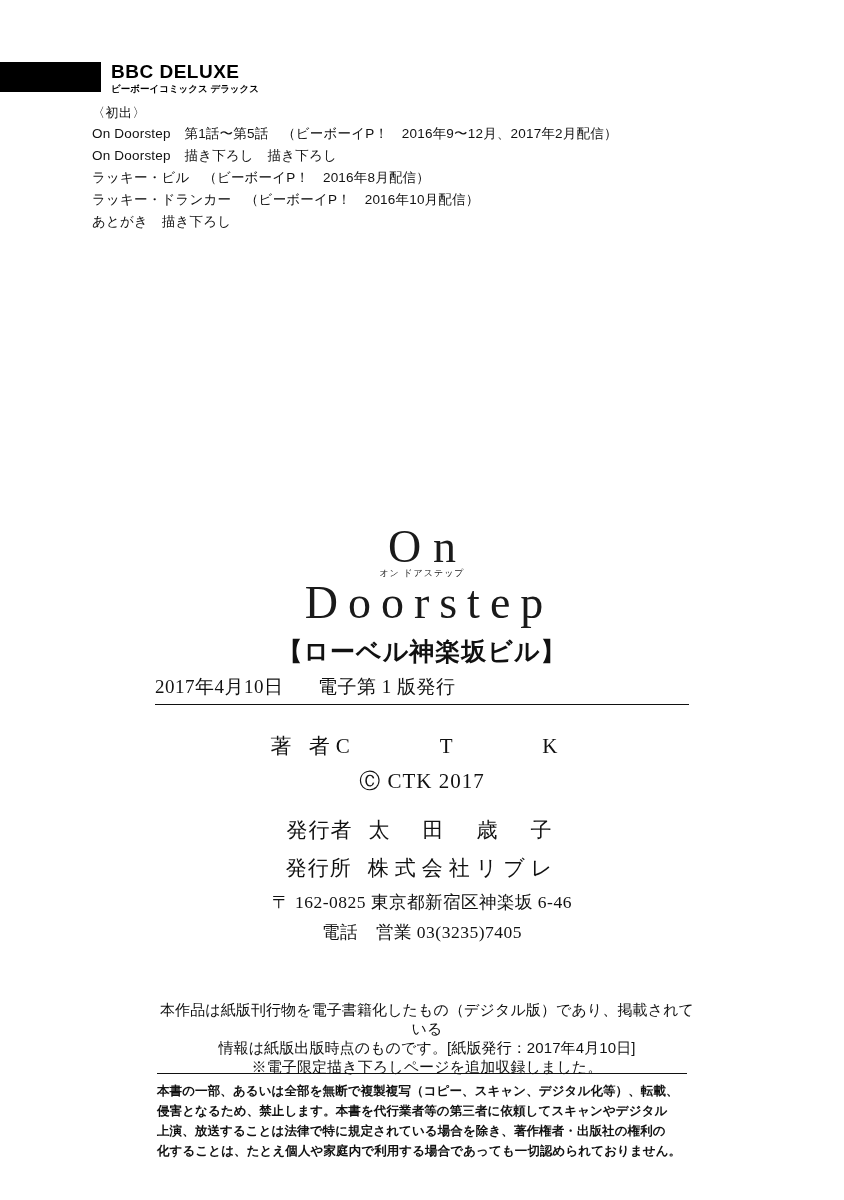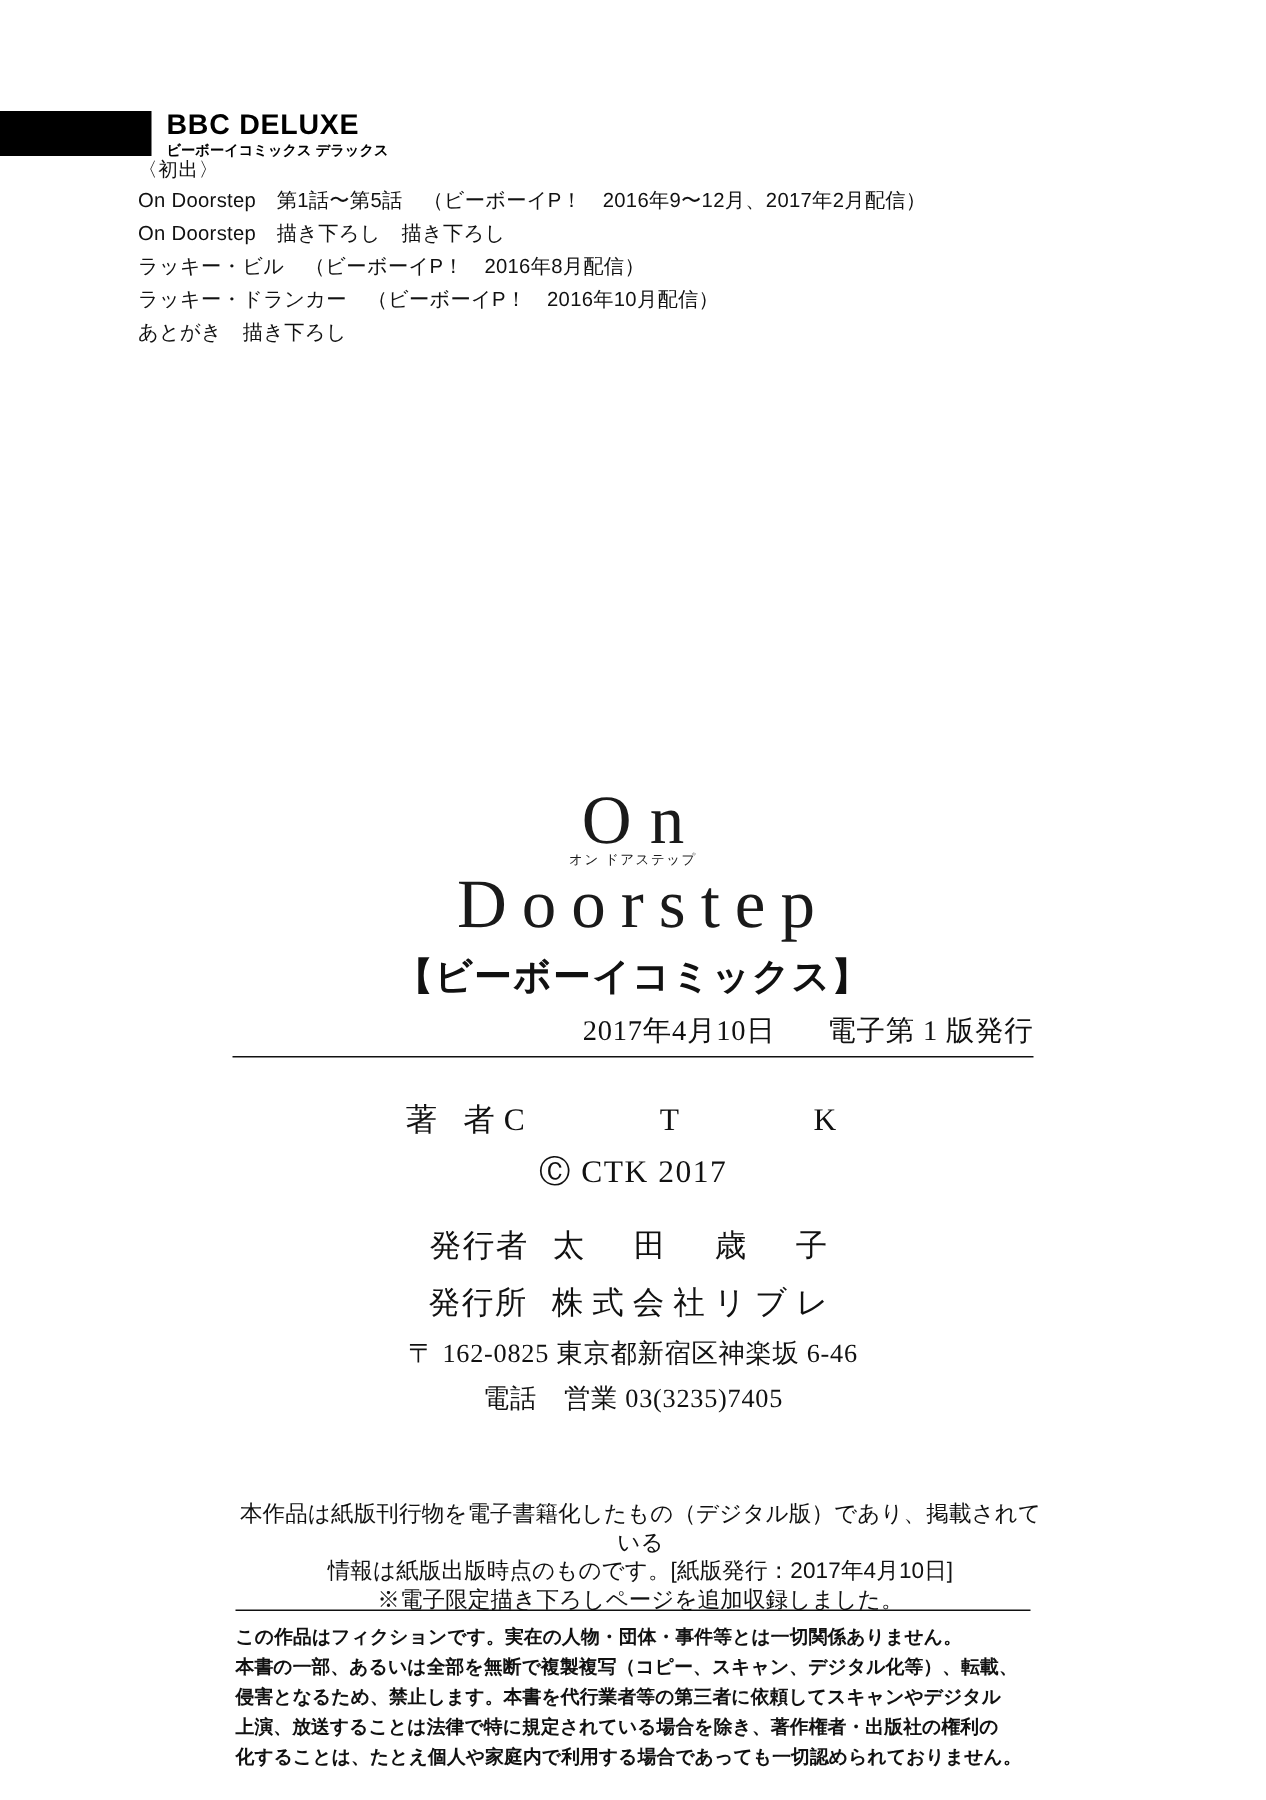--- a/index.html
+++ b/index.html
@@ -16,21 +16,20 @@
     overflow: hidden;
   }
 
   
   .masthead {
     position: absolute;
     left: 0;
     top: 62px;
     display: flex;
     align-items: stretch;
-    margin-top: 12px;
   }
   .masthead-bar {
     width: 101px;
     height: 30px;
     background: #000000;
   }
   .masthead-text {
     padding-left: 10px;
     display: flex;
     flex-direction: column;
@@ -110,21 +109,21 @@
     line-height: 34px;
     margin-top: 4px;
     font-family: "Liberation Sans", sans-serif;
   }
 
   .pubdate-row {
     margin: 6px auto 16px;
     width: 534px;
     border-bottom: 1.5px solid #111111;
     padding-bottom: 4px;
-    text-align: right;
+    text-align: left;
     font-family: "Liberation Serif", serif;
     font-size: 19px;
     letter-spacing: 0.5px;
   }
   .pubdate-row .gap {
     display: inline-block;
     width: 24px;
   }
 
   .credits {
@@ -206,21 +205,21 @@
   <div class="firstpub-line">ラッキー・ドランカー　（ビーボーイP！　2016年10月配信）</div>
   <div class="firstpub-line">あとがき　描き下ろし</div>
 </div>
 
 <div class="colophon">
   <div class="book-title">
     <div class="title-line1">On</div>
     <div class="title-ruby">オン ドアステップ</div>
     <div class="title-line2">Doorstep</div>
   </div>
-  <div class="title-bracket">【ビーボーイコミックス】</div>
+  <div class="title-bracket">【ローベル神楽坂ビル】</div>
 
   <div class="pubdate-row">
     <span>2017年4月10日</span>
     <span class="gap"></span>
     <span>電子第 1 版発行</span>
   </div>
 
   <div class="credits">
     <div class="credit-line">
       <span class="credit-spaced-mid">著 者</span><span class="credit-spaced-wide">C　　T　　K</span>
@@ -240,18 +239,17 @@
   </div>
 </div>
 
 <div class="note-digital">
   <div>本作品は紙版刊行物を電子書籍化したもの（デジタル版）であり、掲載されている</div>
   <div>情報は紙版出版時点のものです。[紙版発行：2017年4月10日]</div>
   <div>※電子限定描き下ろしページを追加収録しました。</div>
 </div>
 
 <div class="disclaimer">
-  <div class="first-line">この作品はフィクションです。実在の人物・団体・事件等とは一切関係ありません。</div>
   <div class="bold-line">本書の一部、あるいは全部を無断で複製複写（コピー、スキャン、デジタル化等）、転載、</div>
   <div class="bold-line">侵害となるため、禁止します。本書を代行業者等の第三者に依頼してスキャンやデジタル</div>
   <div class="bold-line">上演、放送することは法律で特に規定されている場合を除き、著作権者・出版社の権利の</div>
   <div class="bold-line">化することは、たとえ個人や家庭内で利用する場合であっても一切認められておりません。</div>
 </div>
 
 </body></html>

